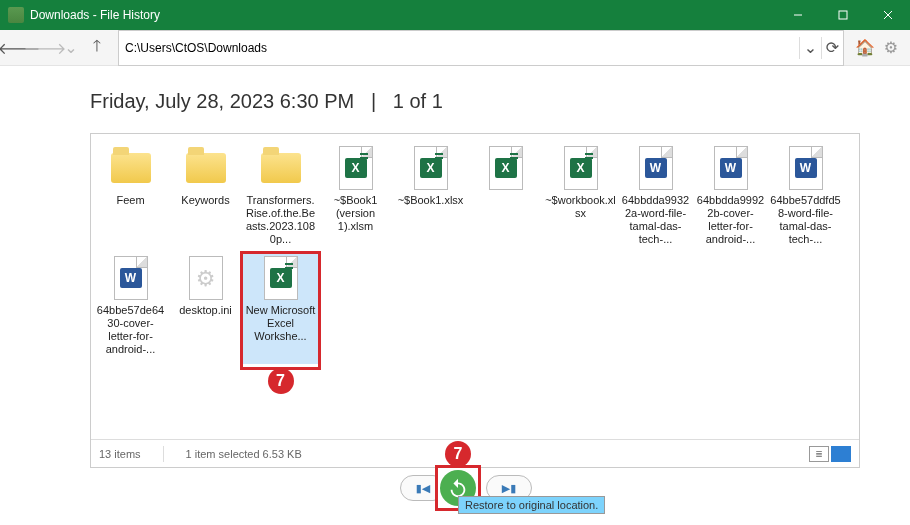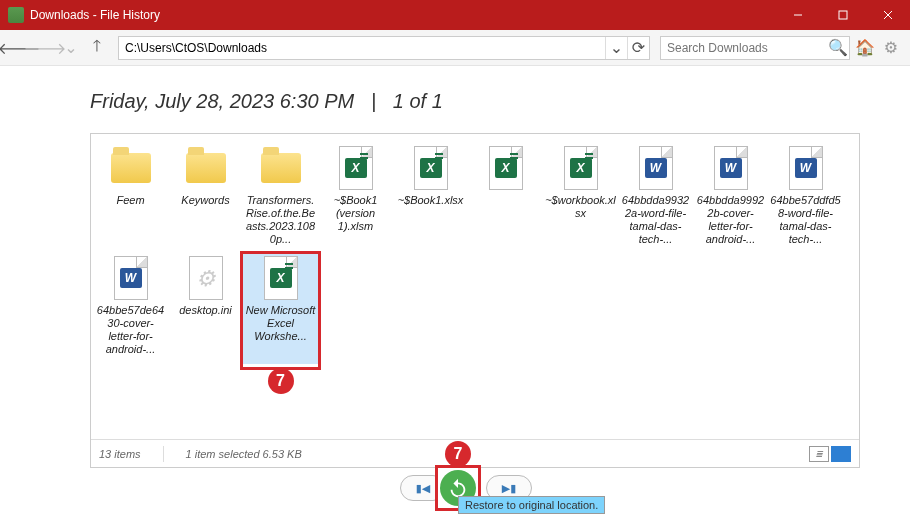--- a/index.html
+++ b/index.html
@@ -1,35 +1,35 @@
 <!DOCTYPE html>
 <html><head>
 <meta charset="utf-8">
 <style>
 * { box-sizing: border-box; margin: 0; padding: 0; font-family: "Segoe UI", Tahoma, sans-serif; }
 body { width: 910px; height: 525px; background: #fff; overflow: hidden; position: relative; }
 
-.titlebar { height: 30px; background: #b91c1c; display: flex; align-items: center; color: #fff; font-size: 12px; }
+.titlebar { height: 30px; background: #15803d; display: flex; align-items: center; color: #fff; font-size: 12px; }
 .titlebar .app-icon { width: 16px; height: 16px; margin: 0 6px 0 8px; background: linear-gradient(#5a9950,#4a8640); border-radius: 2px; }
 .titlebar .title { flex: 1; }
 .titlebar .win-btns { display: flex; }
 .titlebar .win-btn { width: 45px; height: 30px; display: flex; align-items: center; justify-content: center; color: #fff; font-size: 10px; }
 
 .toolbar { height: 36px; background: #f5f5f5; border-bottom: 1px solid #e4e4e4; display: flex; align-items: center; padding: 0 8px; gap: 4px; }
 .nav-btn { width: 22px; height: 22px; display: flex; align-items: center; justify-content: center; color: #555; }
 .nav-btn.disabled { color: #bbb; }
-.addr-box { flex: 1; height: 24px; border: 1px solid #ccc; background: #fff; display: flex; align-items: center; margin: 0 6px; }
+.addr-box { flex: 1; height: 36px; border: 1px solid #ccc; background: #fff; display: flex; align-items: center; margin: 0 6px; }
 .addr-box input { flex: 1; border: none; outline: none; font-size: 12px; padding: 0 6px; }
 .addr-box .dd, .addr-box .refresh { width: 22px; height: 22px; display: flex; align-items: center; justify-content: center; border-left: 1px solid #ddd; color: #555; }
 .search-box { width: 190px; height: 24px; border: 1px solid #ccc; background: #fff; display: flex; align-items: center; }
 .search-box input { flex: 1; border: none; outline: none; font-size: 12px; padding: 0 6px; color: #888; }
 .search-box .sicon { width: 24px; text-align: center; color: #888; }
 .tool-icn { width: 22px; color: #999; text-align: center; }
 
-.content { position: absolute; top: 66px; left: 0; right: 0; bottom: 0; padding: 24px 90px 16px 90px; font-style: italic; }
+.content { position: absolute; top: 66px; left: 0; right: 0; bottom: 0; padding: 24px 90px 16px 90px; }
 .hdr { font-size: 20px; color: #333; margin-bottom: 20px; }
 .pane { border: 1px solid #ccc; width: 770px; position: relative; }
 .pane-body { height: 305px; padding: 10px 2px 0 2px; display: flex; flex-wrap: wrap; align-content: flex-start; }
 
 .item { width: 75px; height: 110px; display: flex; flex-direction: column; align-items: center; text-align: center; font-size: 11px; line-height: 13px; color: #222; cursor: default; position: relative; }
 .item .ic { width: 48px; height: 48px; display: flex; align-items: center; justify-content: center; margin-bottom: 2px; }
 .item .lbl { width: 72px; word-break: break-word; overflow: hidden; max-height: 52px; }
 .item.selected { background: #cde6fa; }
 .item.boxed::after { content: ""; position: absolute; top: -3px; left: -3px; right: -3px; bottom: -6px; border: 3px solid #d6282d; pointer-events: none; }
 
@@ -87,24 +87,20 @@
 <div class="toolbar">
   <div class="nav-btn">🡐</div>
   <div class="nav-btn disabled">🡒</div>
   <div class="nav-btn disabled">⌄</div>
   <div class="nav-btn">🡑</div>
   <div class="addr-box">
     <input value="C:\Users\CtOS\Downloads" style="">
     <div class="dd">⌄</div>
     <div class="refresh">⟳</div>
   </div>
-  <div class="search-box">
-    <input placeholder="Search Downloads" style="">
-    <div class="sicon">🔍</div>
-  </div>
   <div class="tool-icn">🏠</div>
   <div class="tool-icn">⚙</div>
 </div>
 
 <div class="content">
   <div class="hdr">
     <span>Friday, July 28, 2023 6:30 PM</span>
     &nbsp;&nbsp;<span>|</span>&nbsp;&nbsp;
     <span>1 of 1</span>
   </div>

